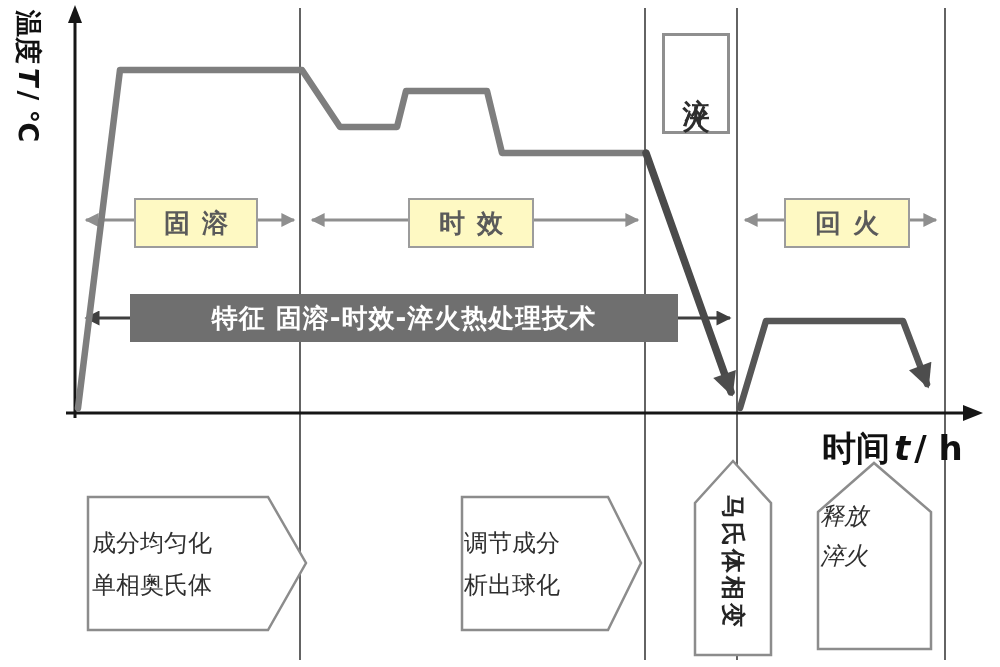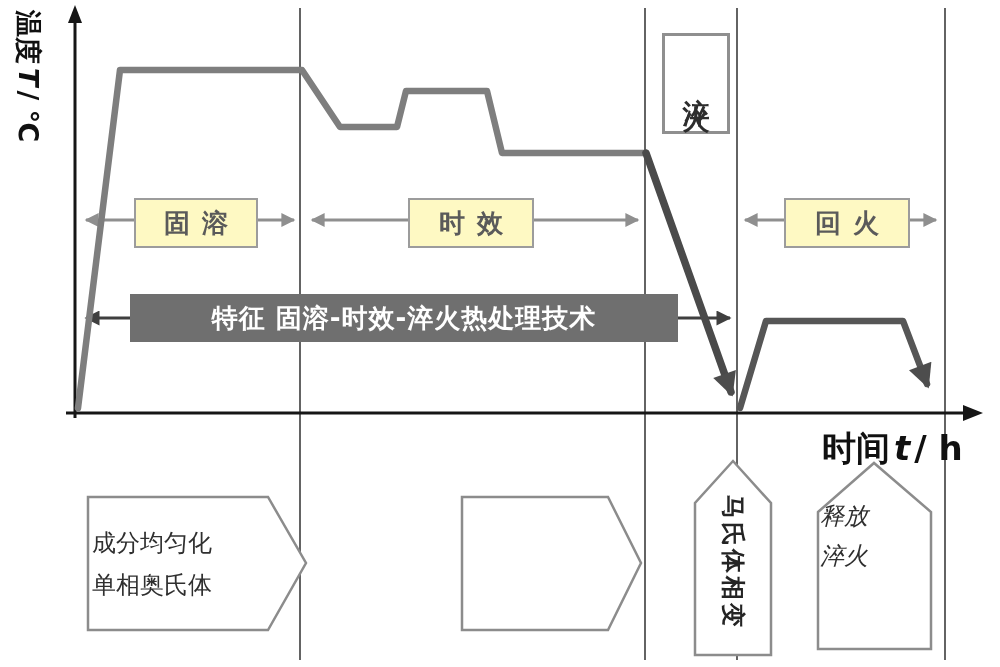--- a/index.html
+++ b/index.html
@@ -113,20 +113,24 @@
   <div class="phase-box" style="left:408px; top:198px; width:122px; height:46px;">时效</div>
   <div class="phase-box" style="left:784px; top:198px; width:122px; height:46px;">回火</div>
   <div class="quench-box">淬火</div>
 
   <div class="banner">特征 固溶-时效-淬火热处理技术</div>
 
   <div class="stage-text" style="left:92px; top:522px; width:188px;">
     <div>成分均匀化</div>
     <div>单相奥氏体</div>
   </div>
+  <div class="stage-text" style="left:464px; top:522px; width:146px;">
+    <div>调节成分</div>
+    <div>析出球化</div>
+  </div>
   <div class="stage-vertical">
     <span>马氏体相变</span>
   </div>
   <div class="stage-text" style="left:820px; top:496px; width:110px; line-height:40px;font-style:italic;">
     <div>释放</div>
     <div>淬火</div>
   </div>
 
 </div>
 

